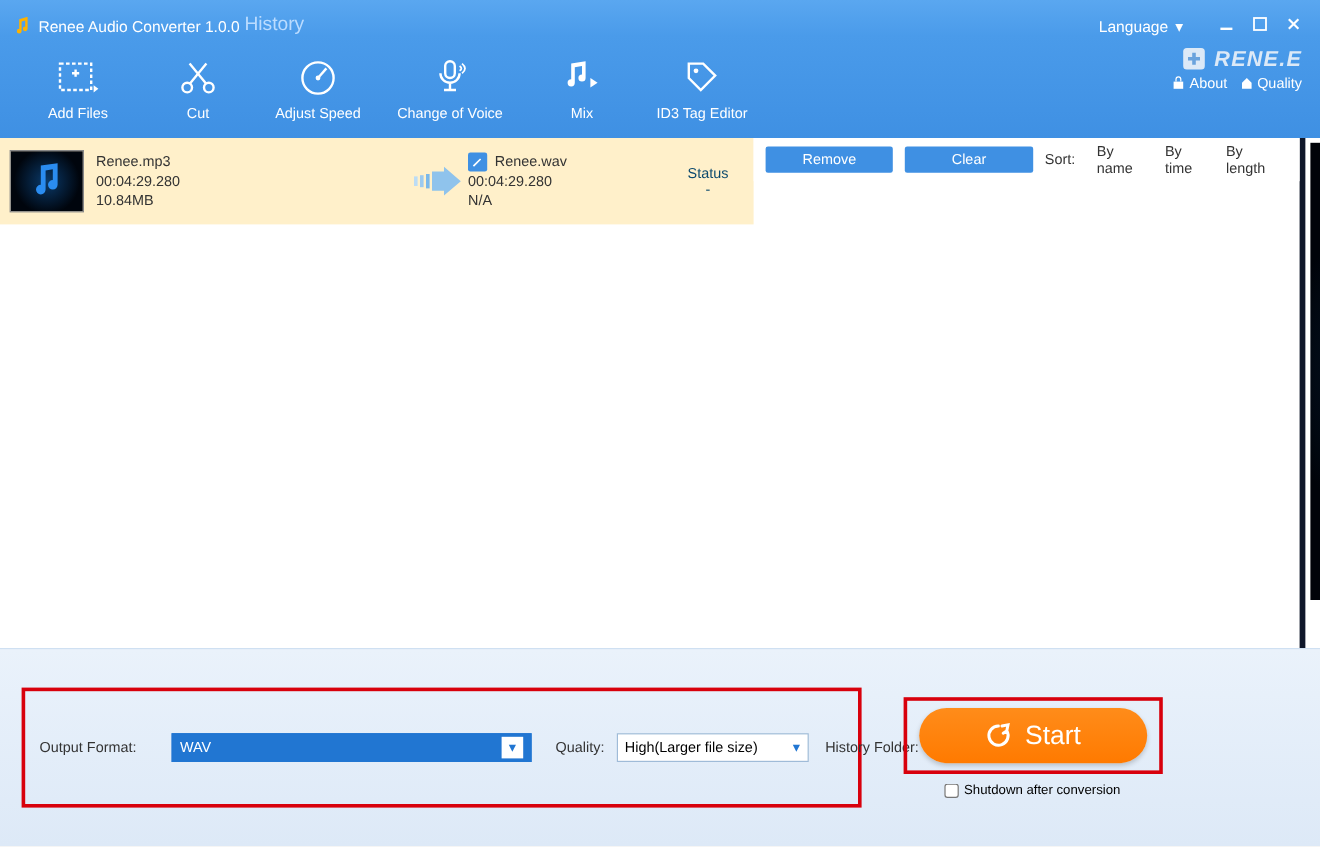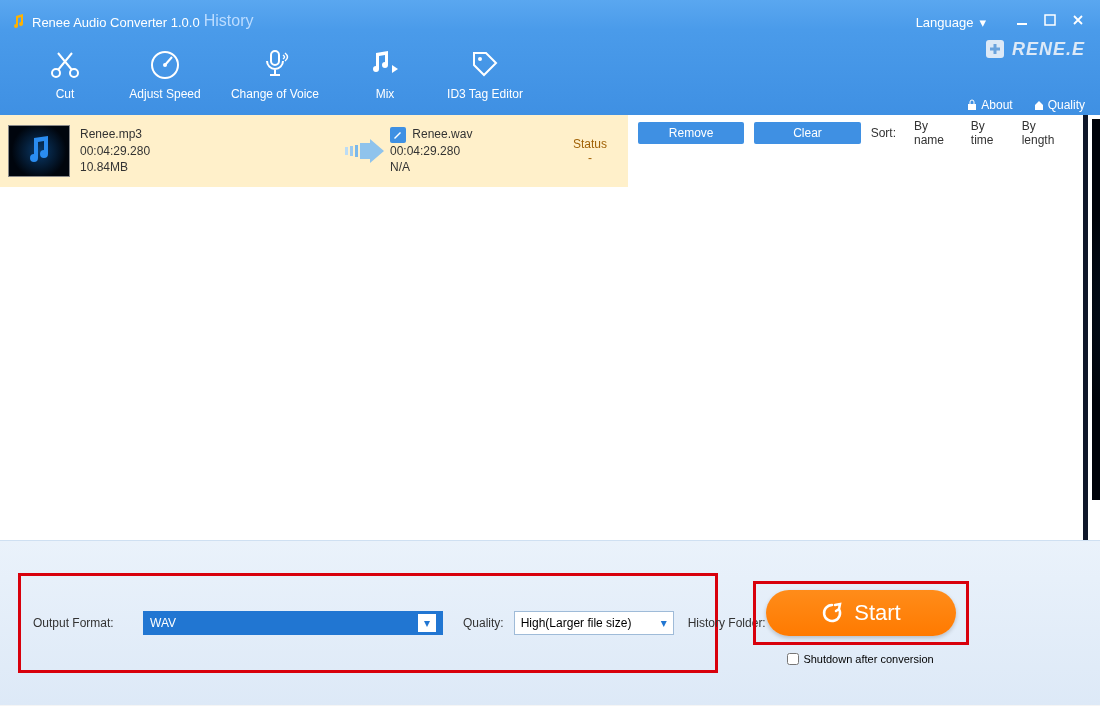--- a/index.html
+++ b/index.html
@@ -13,33 +13,33 @@
 .titlebar .lang { display: flex; align-items: center; gap: 6px; cursor: pointer; margin-right: 20px; }
 .titlebar .winbtn { width: 24px; height: 20px; display: flex; align-items: center; justify-content: center; cursor: pointer; color: #fff; margin-left: 4px; font-size: 14px; }
 
 
 .toolbar { height: 85px; background: linear-gradient(to bottom, #4a9bea, #3f90e3); display: flex; align-items: center; padding: 0 15px; position: relative; color: #fff; }
 .tool { display: flex; flex-direction: column; align-items: center; gap: 4px; width: 100px; cursor: pointer; }
 .tool .ticon { width: 38px; height: 38px; display: flex; align-items: center; justify-content: center; }
 .tool .tlabel { font-size: 12px; color: #fff; }
 .toolbar .rightlinks { position: absolute; right: 15px; top: 8px; display: flex; flex-direction: column; align-items: flex-end; gap: 2px; }
 .toolbar .brand { font-size: 18px; font-weight: bold; font-style: italic; color: #dce9f7; letter-spacing: 1px; }
-.toolbar .links { display: flex; gap: 20px; font-size: 12px; margin-top: 36px; }
+.toolbar .links { display: flex; gap: 10px; font-size: 12px; }
 .toolbar .links span { display: flex; align-items: center; gap: 3px; cursor: pointer; }
 
 
 .content { display: flex; height: 425px; }
 .filelist { flex: 1; background: #fff; display: flex; flex-direction: row; border-right: 5px solid #0f172a; }
 .filerow { display: flex; align-items: center; background: #fff0ca; padding: 6px 8px; height: 72px; }
 .thumb { width: 62px; height: 52px; background: radial-gradient(circle at 50% 50%, #0a3a6a, #00050d 70%); display: flex; align-items: center; justify-content: center; border: 1px solid #888; }
 .srcinfo { margin-left: 10px; font-size: 12px; color: #333; line-height: 1.4; flex: 0 0 260px; }
 .arrow { width: 50px; display: flex; align-items: center; justify-content: center; }
 .dstinfo { font-size: 12px; color: #333; line-height: 1.4; flex: 0 0 170px; }
 .dstinfo .editicon { width: 16px; height: 16px; background: #3f90e3; display: inline-flex; align-items: center; justify-content: center; color: #fff; font-size: 10px; vertical-align: middle; margin-right: 3px; border-radius: 2px; }
-.statuscell { font-size: 12px; color: #a16207; text-align: center; width: 60px; }
+.statuscell { font-size: 12px; color: #0c4a6e; text-align: center; width: 60px; }
 .listfill { flex: 1; background: #fff; }
 .listfooter { height: 36px; display: flex; align-items: center; padding: 0 10px; gap: 10px; background: #fff; }
 .btn-blue { background: #3f90e3; color: #fff; border: none; width: 120px; height: 22px; font-size: 12px; cursor: pointer; border-radius: 2px; }
 .sortarea { margin-left: auto; display: flex; align-items: center; gap: 18px; font-size: 12px; color: #333; padding-right: 10px; }
 .sortarea span { cursor: pointer; }
 
 
 .preview { width: 370px; background: #fff; display: flex; flex-direction: column; }
 .previewimg { flex: 1; margin: 4px 8px 4px 4px; background: radial-gradient(circle at 50% 50%, #0a2a4a, #000309 70%); display: flex; align-items: center; justify-content: center; }
 .player { height: 36px; display: flex; align-items: center; gap: 12px; padding: 0 12px; }
@@ -95,20 +95,30 @@
       </svg>
   </span>
   <span class="winbtn">
     <svg width="12" height="12">
         <path d="M2 2 L10 10 M10 2 L2 10" stroke="#fff" stroke-width="1.8"></path>
       </svg>
   </span>
 </div>
 
 <div class="toolbar">
+  <div class="tool">
+    <span class="ticon">
+      <svg width="38" height="34">
+          <rect x="4" y="6" width="26" height="22" fill="none" stroke="#fff" stroke-width="2" stroke-dasharray="3 2"></rect>
+          <path d="M14 14 h6 M17 11 v6" stroke="#fff" stroke-width="2"></path>
+          <path d="M32 24 l4 3 l-4 3" fill="#fff"></path>
+        </svg>
+    </span>
+    <span class="tlabel">Add Files</span>
+  </div>
   <div class="tool">
     <span class="ticon">
       <svg width="38" height="34">
           <circle cx="10" cy="26" r="4" fill="none" stroke="#fff" stroke-width="2"></circle>
           <circle cx="28" cy="26" r="4" fill="none" stroke="#fff" stroke-width="2"></circle>
           <path d="M12 23 L26 6 M26 23 L12 6" stroke="#fff" stroke-width="2"></path>
         </svg>
     </span>
     <span class="tlabel">Cut</span>
   </div>

